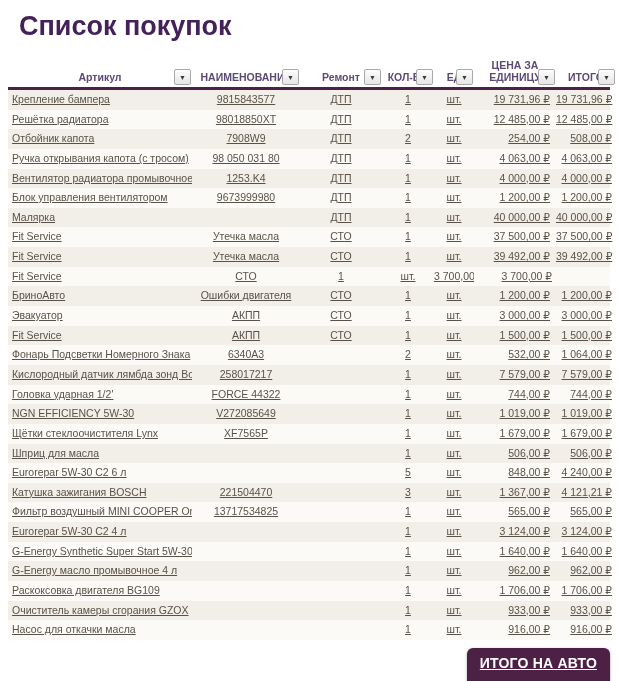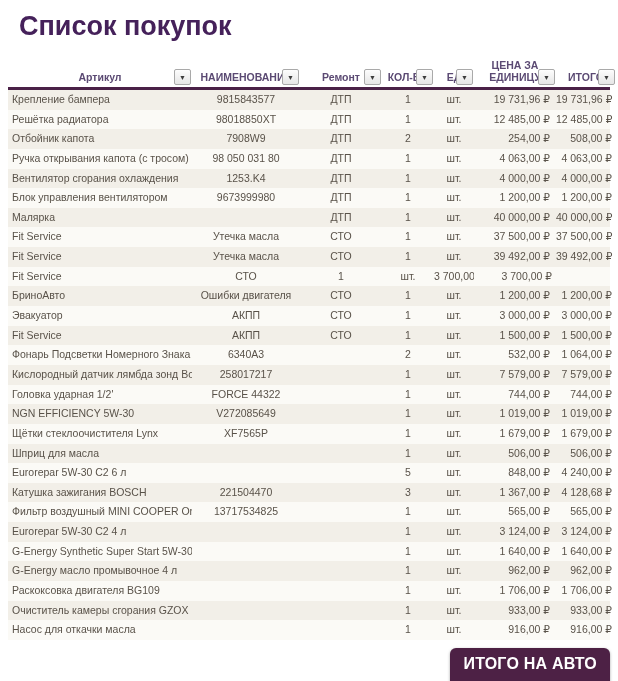--- a/index.html
+++ b/index.html
@@ -40,37 +40,37 @@
   .filter-btn{
     position:absolute;right:1px;bottom:2px;
     width:17px;height:16px;
     background:linear-gradient(#fdfdfd,#e6e6e6);
     border:1px solid #a9a9a9;border-radius:2px;
     display:flex;align-items:center;justify-content:center;
     padding:0;cursor:pointer;
   }
   .filter-btn .arrow{font-size:7px;color:#3c3c3c;line-height:7px;}
   .tbody{}
-  .tr{height:19.65px;align-items:center;font-size:10.5px;color:var(--row_text);}
+  .tr{height:19.65px;align-items:center;font-size:10.5px;color:var(--row_text);text-decoration:underline;}
   .tr:nth-child(odd){background:var(--stripe);}
   .tr:nth-child(even){background:var(--stripe_alt);}
   .td{overflow:hidden;white-space:nowrap;line-height:19.65px;}
   .td.c0{padding-left:4px;text-align:left;}
   .td.c1,.td.c2,.td.c3,.td.c4{text-align:center;}
   .td.c5{text-align:right;padding-right:6px;}
   .td.c6{text-align:right;padding-right:4px;}
   .footer-row{display:flex;justify-content:flex-end;margin-top:8px;}
   .total-box{
     background:var(--box);color:#ffffff;
     border-radius:6px;
     padding:7px 13px 8px 13px;
     min-width:138px;
     box-shadow:0 1px 3px rgba(0,0,0,.35);
   }
-  .total-label{font-size:16px;font-weight:bold;letter-spacing:.2px;}
+  .total-label{font-size:14px;font-weight:bold;letter-spacing:.2px;text-decoration:underline;}
   .total-value{font-size:17px;font-weight:bold;margin-top:18px;line-height:26px;}
 </style>
 </head>
 <body>
 
 <div class="page">
 
   <h1 class="page-title">Список покупок</h1>
 
   <div class="table">
@@ -149,21 +149,21 @@
         <div class="grid tr">
           <div class="td c0">Ручка открывания капота (с тросом)</div>
           <div class="td c1">98 050 031 80</div>
           <div class="td c2">ДТП</div>
           <div class="td c3">1</div>
           <div class="td c4">шт.</div>
           <div class="td c5">4 063,00 ₽</div>
           <div class="td c6">4 063,00 ₽</div>
         </div>
         <div class="grid tr">
-          <div class="td c0">Вентилятор сгорания охлаждения</div>
+          <div class="td c0">Вентилятор радиатора промывочное</div>
           <div class="td c1">1253.K4</div>
           <div class="td c2">ДТП</div>
           <div class="td c3">1</div>
           <div class="td c4">шт.</div>
           <div class="td c5">4 000,00 ₽</div>
           <div class="td c6">4 000,00 ₽</div>
         </div>
         <div class="grid tr">
           <div class="td c0">Блок управления вентилятором</div>
           <div class="td c1">9673999980</div>
@@ -298,21 +298,21 @@
           <div class="td c5">848,00 ₽</div>
           <div class="td c6">4 240,00 ₽</div>
         </div>
         <div class="grid tr">
           <div class="td c0">Катушка зажигания BOSCH</div>
           <div class="td c1">221504470</div>
           <div class="td c2"></div>
           <div class="td c3">3</div>
           <div class="td c4">шт.</div>
           <div class="td c5">1 367,00 ₽</div>
-          <div class="td c6">4 128,68 ₽</div>
+          <div class="td c6">4 121,21 ₽</div>
         </div>
         <div class="grid tr">
           <div class="td c0">Фильтр воздушный MINI COOPER One C5</div>
           <div class="td c1">13717534825</div>
           <div class="td c2"></div>
           <div class="td c3">1</div>
           <div class="td c4">шт.</div>
           <div class="td c5">565,00 ₽</div>
           <div class="td c6">565,00 ₽</div>
         </div>

